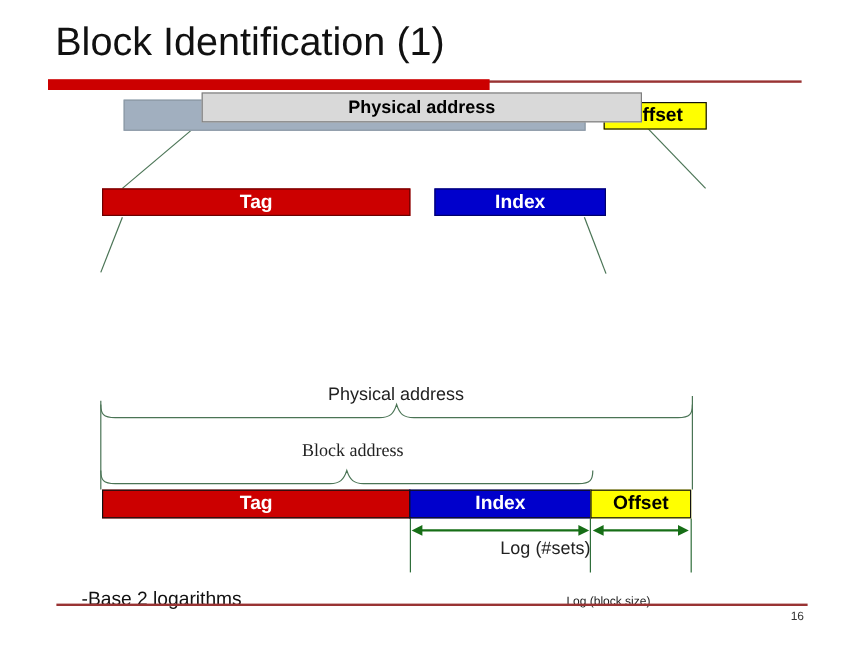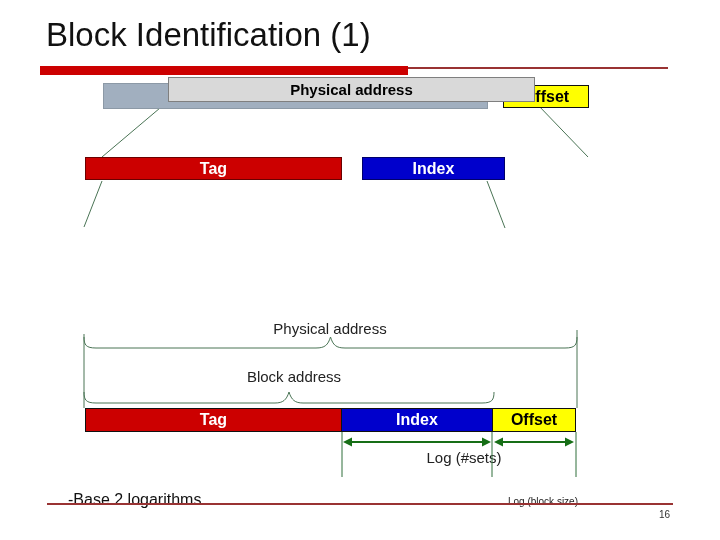--- a/index.html
+++ b/index.html
@@ -33,38 +33,38 @@
     font-size:16px;font-weight:bold;color:#fff;
   }
   .index-top-box{
     left:362px;top:157px;width:143px;height:23px;background:#0000cc;border:1px solid #00006b;
     box-sizing:border-box;z-index:2;text-align:center;line-height:21px;
     font-size:16px;font-weight:bold;color:#fff;
   }
 
   
   .phys-caption{left:230px;top:320px;width:200px;text-align:center;font-size:15px;color:#222;}
-  .block-caption{left:194px;top:368px;width:200px;text-align:center;font-size:15px;color:#222;}
+  .block-caption{left:194px;top:368px;width:200px;text-align:center;font-size:15px;color:#222;font-family:Liberation Serif, serif;}
   .tag-bot-box{
     left:85px;top:408px;width:257px;height:24px;background:#cc0000;border:1px solid #111;
     box-sizing:border-box;z-index:2;text-align:center;line-height:22px;
     font-size:16px;font-weight:bold;color:#fff;
   }
   .index-bot-box{
     left:341px;top:408px;width:152px;height:24px;background:#0000cc;border:1px solid #111;
     box-sizing:border-box;z-index:2;text-align:center;line-height:22px;
     font-size:16px;font-weight:bold;color:#fff;
   }
   .offset-bot-box{
     left:492px;top:408px;width:84px;height:24px;background:#ffff00;border:1px solid #111;
     box-sizing:border-box;z-index:2;text-align:center;line-height:22px;
     font-size:16px;font-weight:bold;color:#000;
   }
-  .log-sets{left:342px;top:449px;width:150px;text-align:center;font-size:15px;color:#222;margin-left:47px;}
-  .log-block{left:500px;top:456px;width:86px;text-align:center;font-size:10px;color:#222;margin-top:40px;}
+  .log-sets{left:342px;top:449px;width:150px;text-align:right;font-size:15px;color:#222;}
+  .log-block{left:464px;top:456px;width:86px;text-align:center;font-size:10px;color:#222;margin-top:40px;}
 
   .footer-note{left:68px;top:480px;font-size:16px;color:#111;margin-top:11px;}
   .rule-bottom{left:47px;top:503px;width:626px;height:2px;background:#993333;}
   .page-number{left:640px;top:509px;width:30px;text-align:right;font-size:10px;color:#333;}
 
   .overlay{left:0;top:0;width:720px;height:540px;z-index:1;pointer-events:none;}
 </style>
 </head>
 <body>
 

